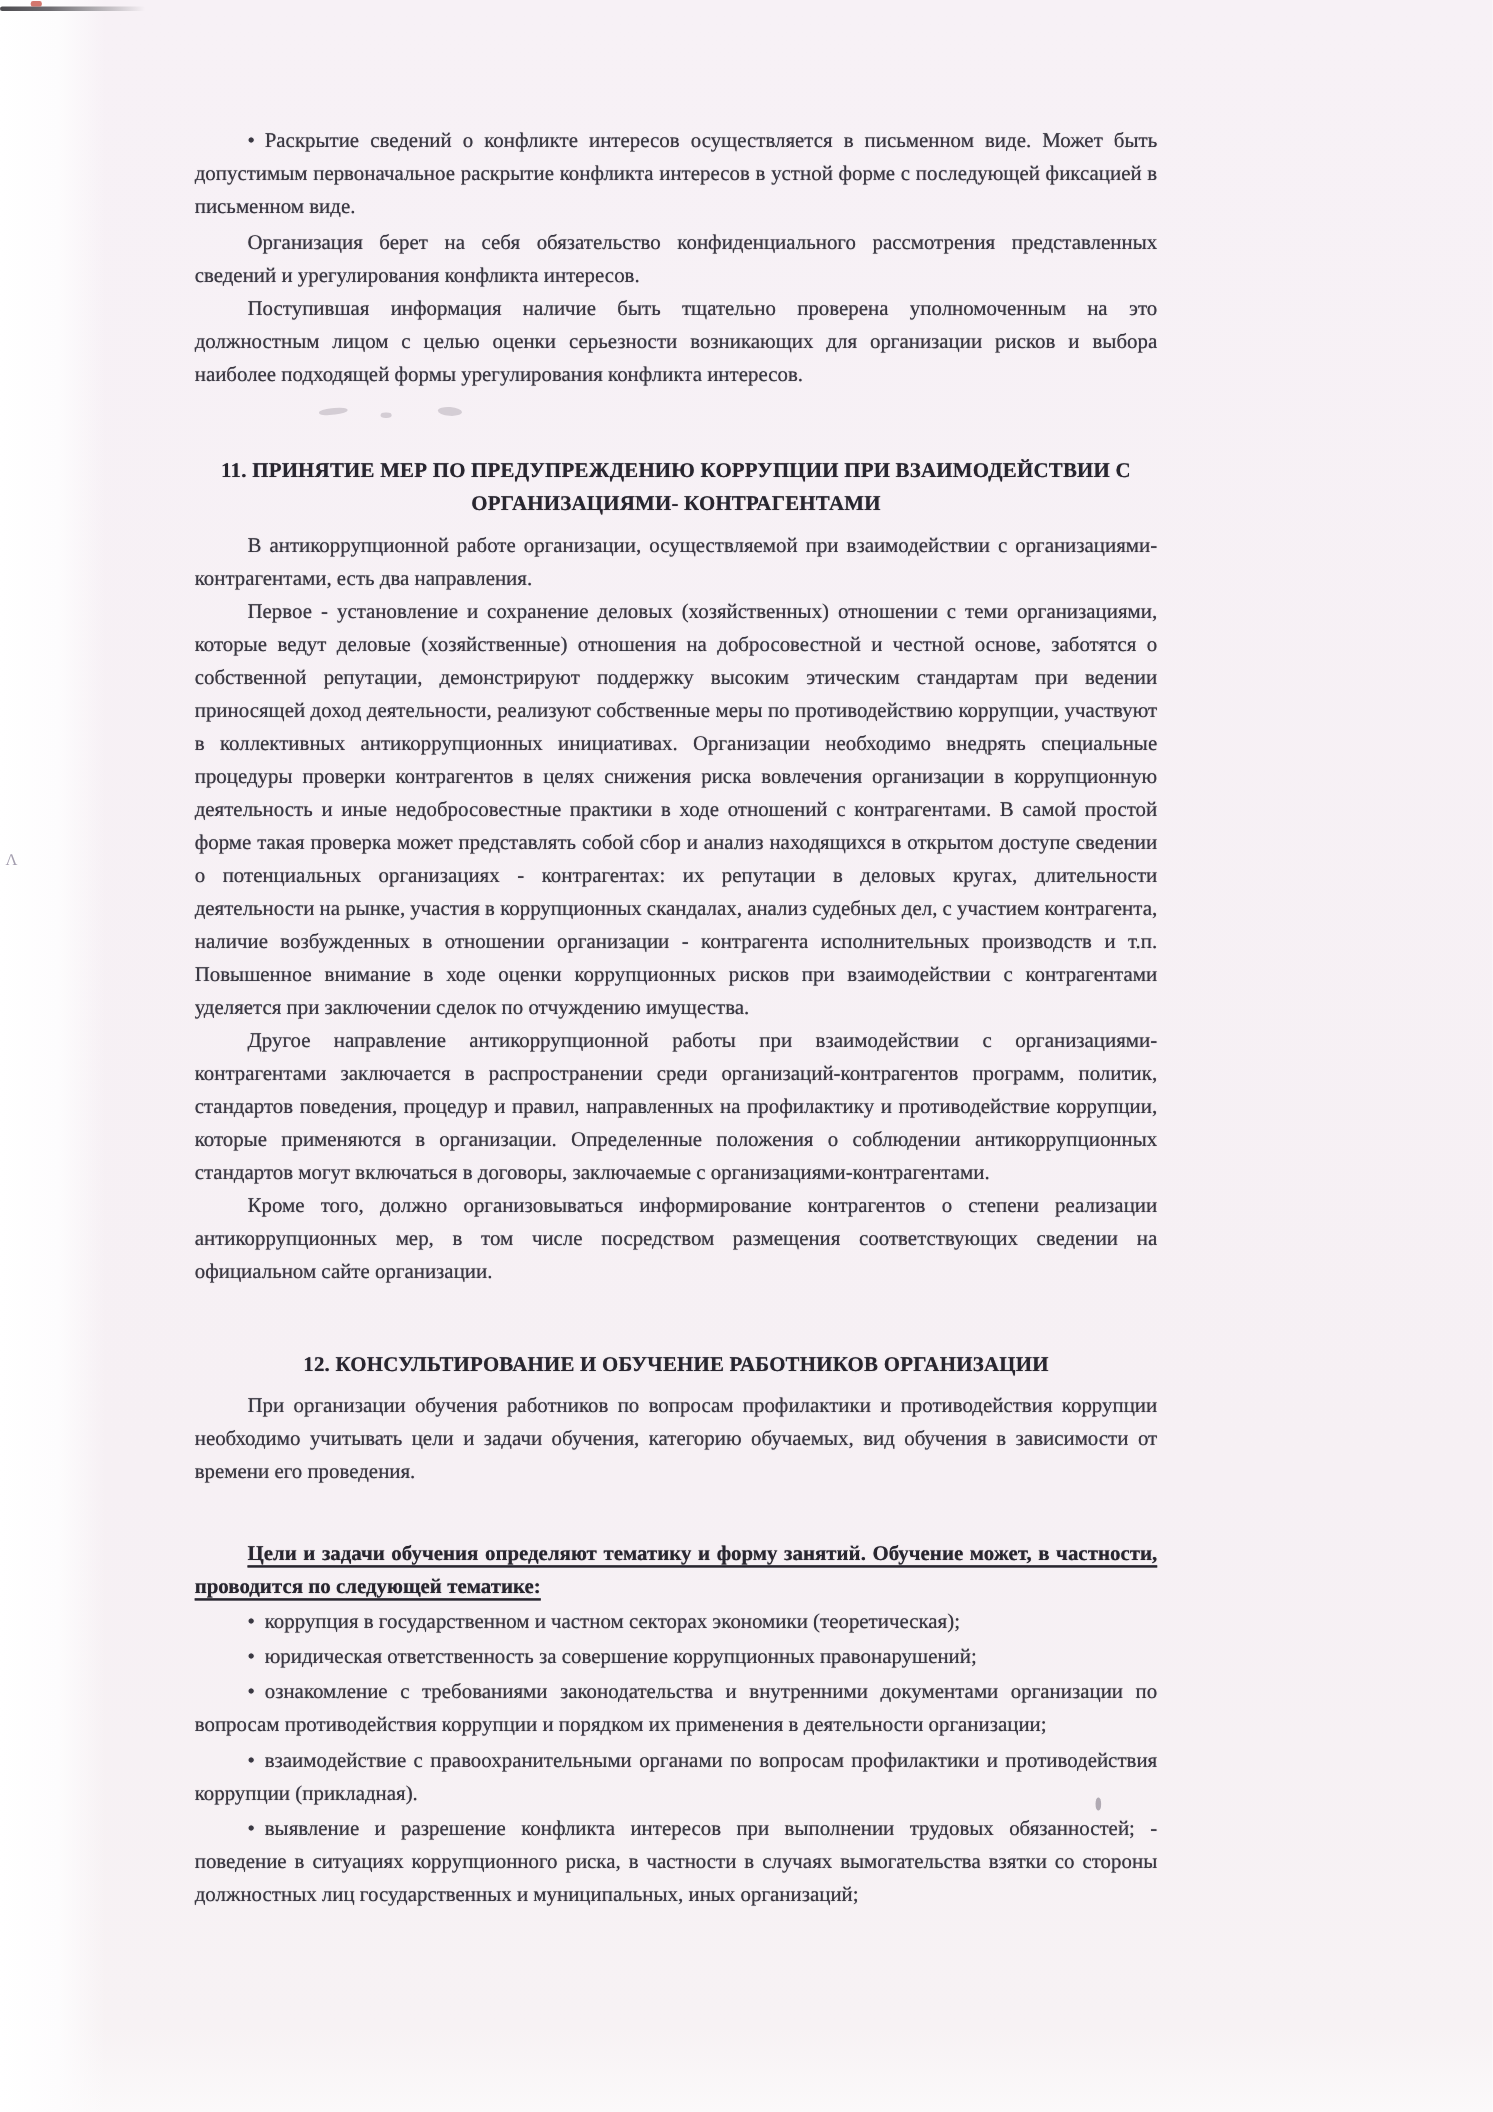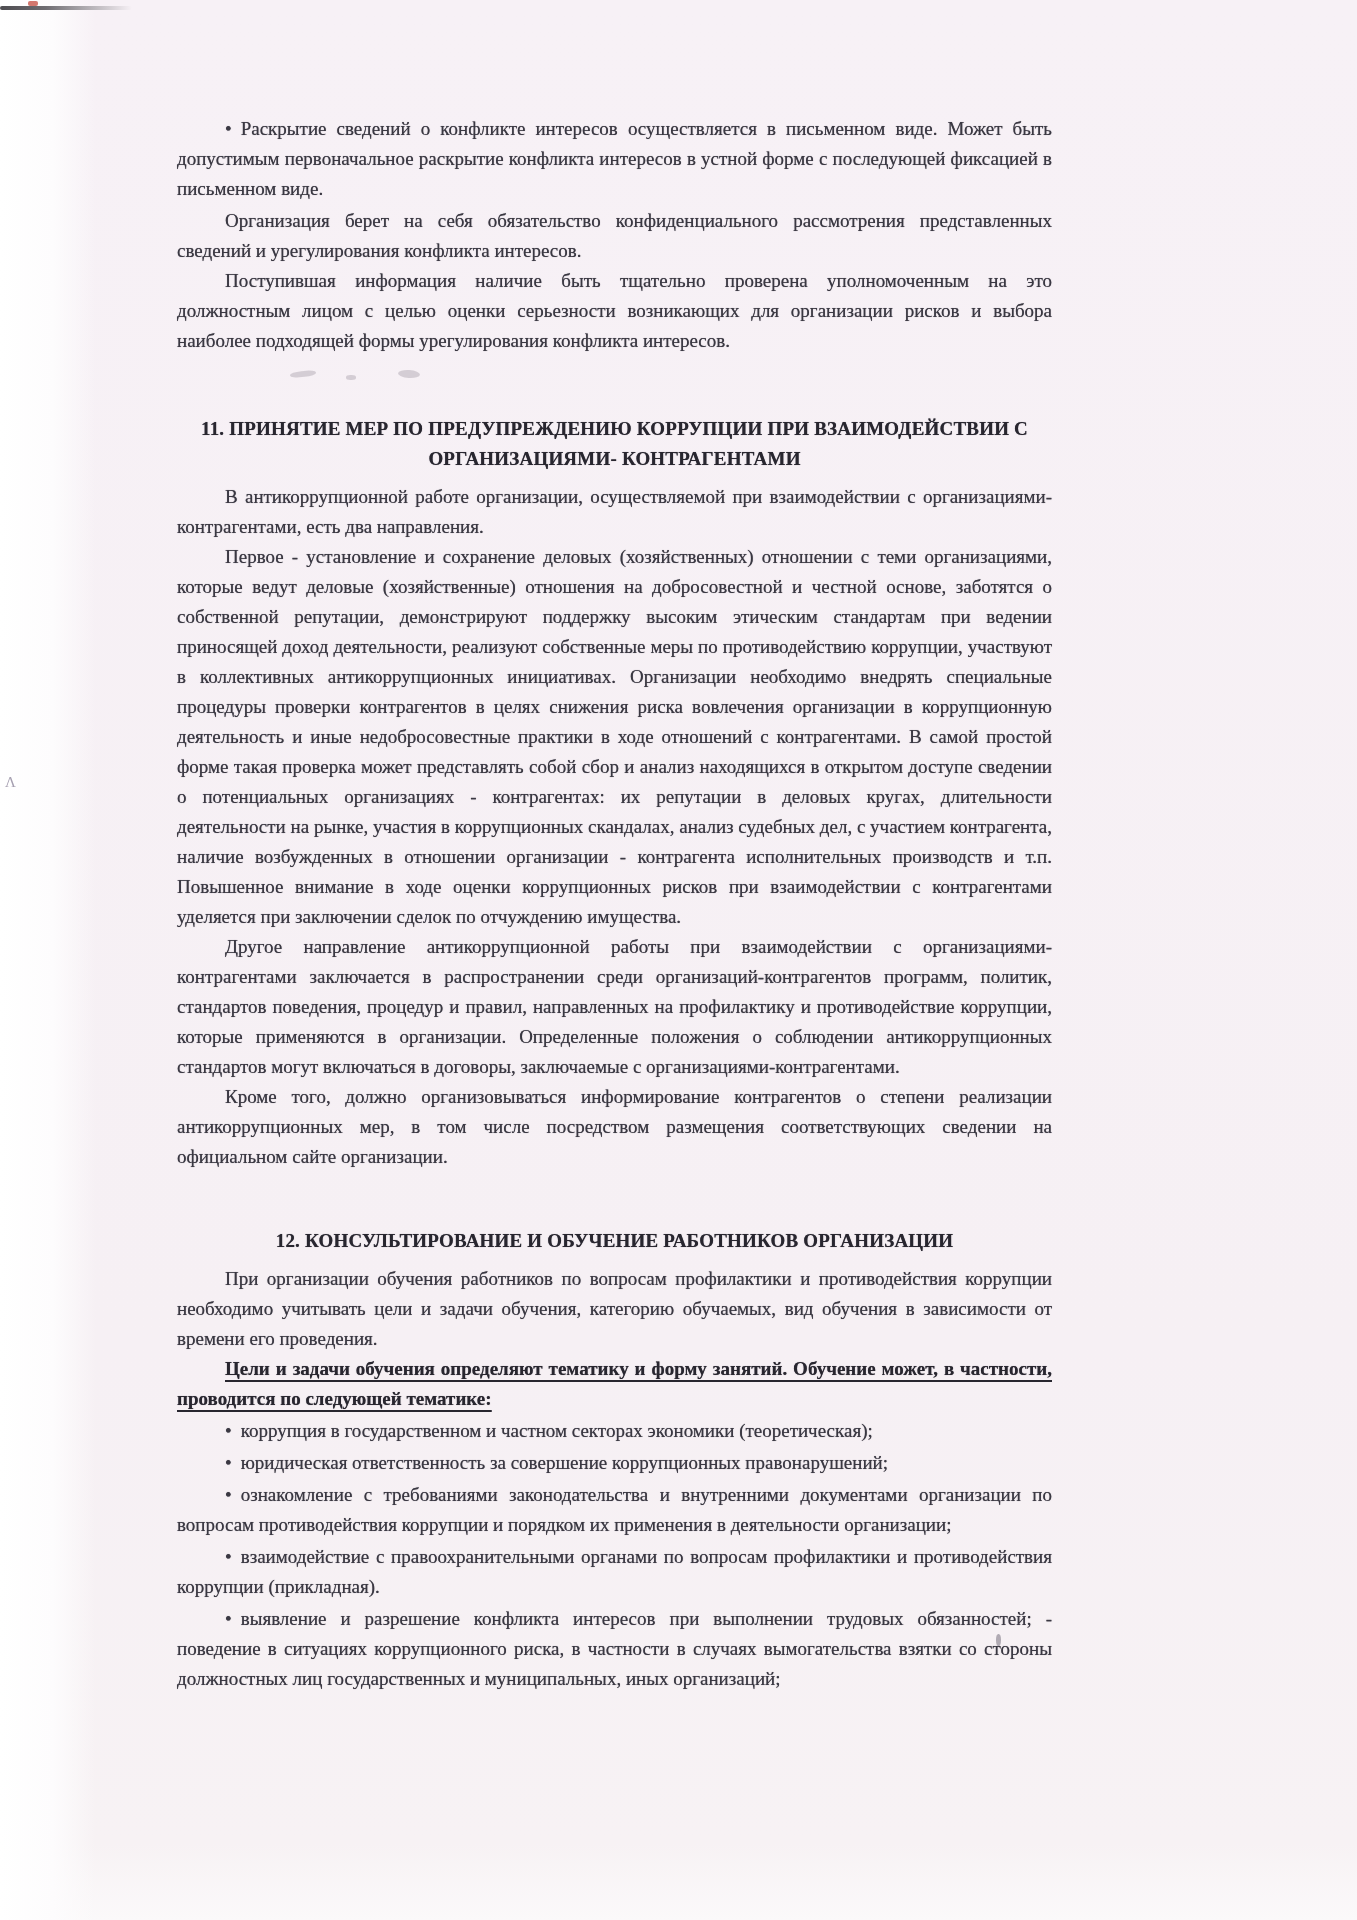--- a/index.html
+++ b/index.html
@@ -61,20 +61,21 @@
     margin:58px 0 8px 0;
     letter-spacing:.2px;
   }
   .h.h12{margin:54px 0 8px 0;}
   .emphasis{
     font-weight:bold;
     color:#28262f;
     text-decoration:underline;
     text-decoration-thickness:2px;
     text-underline-offset:5px;
+    margin-top:44px;
   }
   .emphasis.last{margin-top:28px;}
 </style>
 </head>
 <body>
 
 <div class="page">
 
   <div class="scan-edge-left"></div>
   <div class="scan-line-top"></div>

